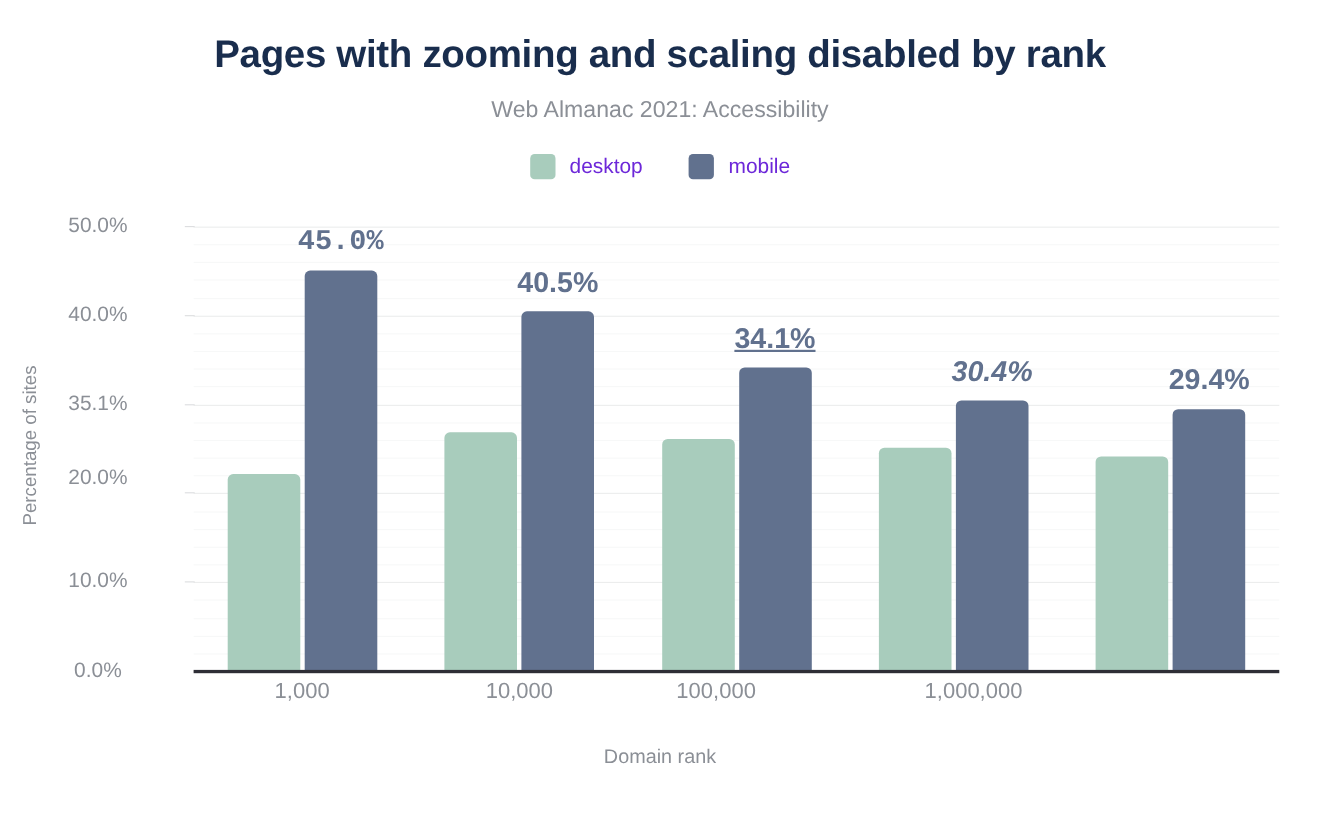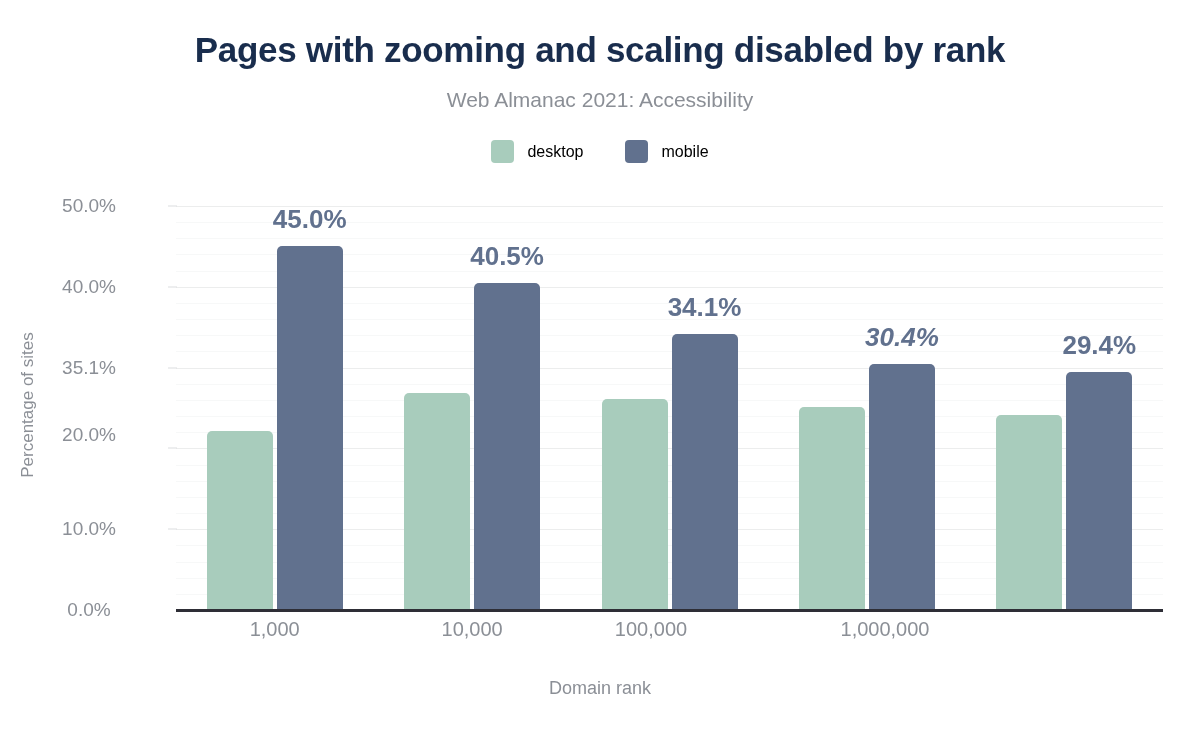--- a/index.html
+++ b/index.html
@@ -60,22 +60,22 @@
     display: flex;
     align-items: center;
     gap: 13px;
   }
   .legend-swatch {
     width: 23px;
     height: 23px;
     border-radius: 4px;
   }
   .legend-label {
-    font-size: 16px;
-    color: #000000;
+    font-size: 19px;
+    color: #6d28d9;
   }
 
   
   .plot-wrap {
     position: absolute;
     left: 0;
     top: 0;
     width: 1200px;
     height: 742px;
   }
@@ -249,21 +249,21 @@
 
     <div id="x-axis">
         <div class="xtick-label" style="left: 274.7px;">1,000</div>
         <div class="xtick-label" style="left: 472.1px;">10,000</div>
         <div class="xtick-label" style="left: 651px;">100,000</div>
         <div class="xtick-label" style="left: 885px;">1,000,000</div>
       </div>
     <div class="x-axis-title">Domain rank</div>
 
     <div id="value-labels">
-        <div class="bar-value" style="left: 309.7px; top: 204.4px;">45.0%</div>
+        <div class="bar-value" style="left: 309.7px; top: 204.4px; font-family: Liberation Mono, monospace;">45.0%</div>
         <div class="bar-value" style="left: 507.1px; top: 240.76px;">40.5%</div>
-        <div class="bar-value" style="left: 704.5px; top: 292.472px;">34.1%</div>
+        <div class="bar-value" style="left: 704.5px; top: 292.472px; text-decoration: underline;">34.1%</div>
         <div class="bar-value" style="left: 901.9px; top: 322.368px; font-style: italic;">30.4%</div>
         <div class="bar-value" style="left: 1099.3px; top: 330.448px;">29.4%</div>
       </div>
   </div>
 
 </div>
 
 </body></html>

